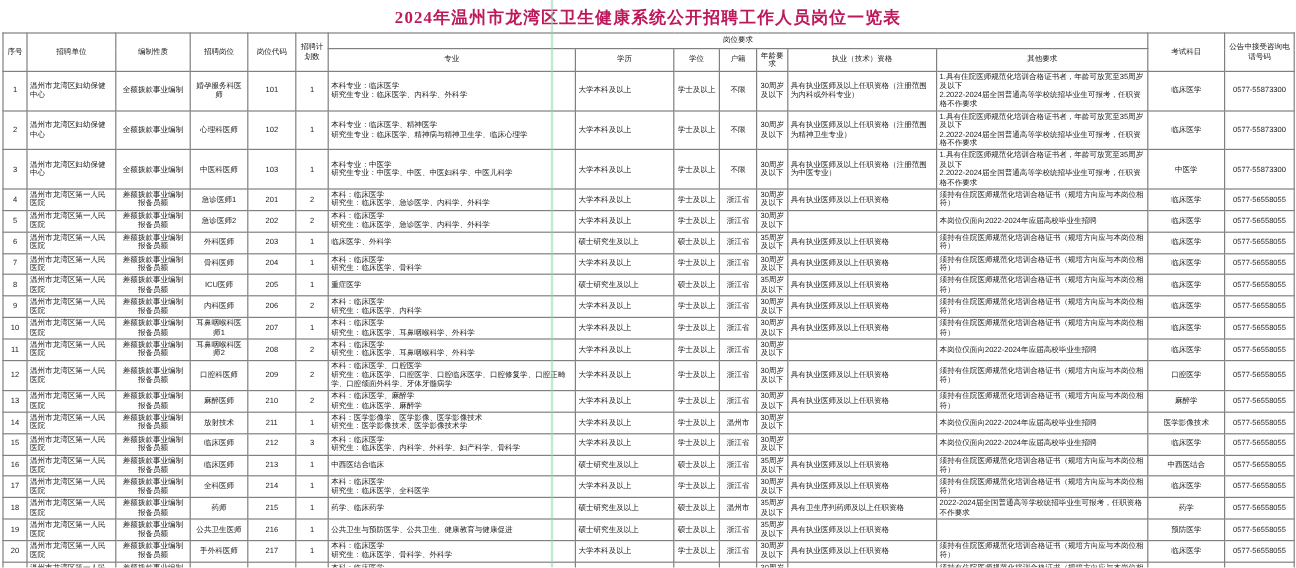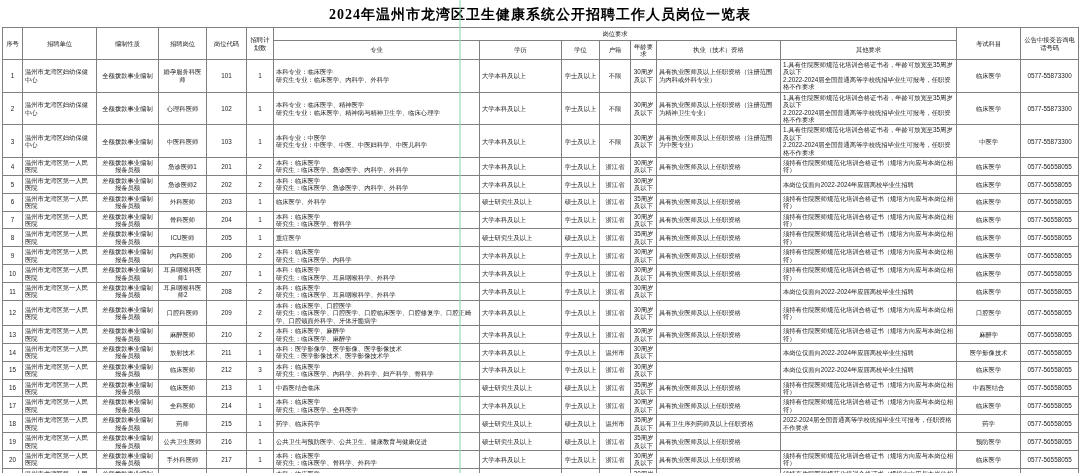--- a/index.html
+++ b/index.html
@@ -8,21 +8,21 @@
     background:#ffffff;
     font-family:"Liberation Sans",sans-serif;
     color:#1a1a1a;
     position:relative;
     overflow:hidden;
   }
   .page-title{
     position:absolute;top:6px;left:0;width:1080px;
     text-align:center;
     font-family:"Liberation Serif",serif;
-    font-size:14px;font-weight:bold;color:#000000;
+    font-size:14px;font-weight:bold;color:#be185d;
     letter-spacing:1px;
   }
   table.roster{
     position:absolute;left:2px;top:27px;
     width:1076px;
     border-collapse:collapse;
     table-layout:fixed;
   }
   table.roster th, table.roster td{
     border:1px solid #808080;

